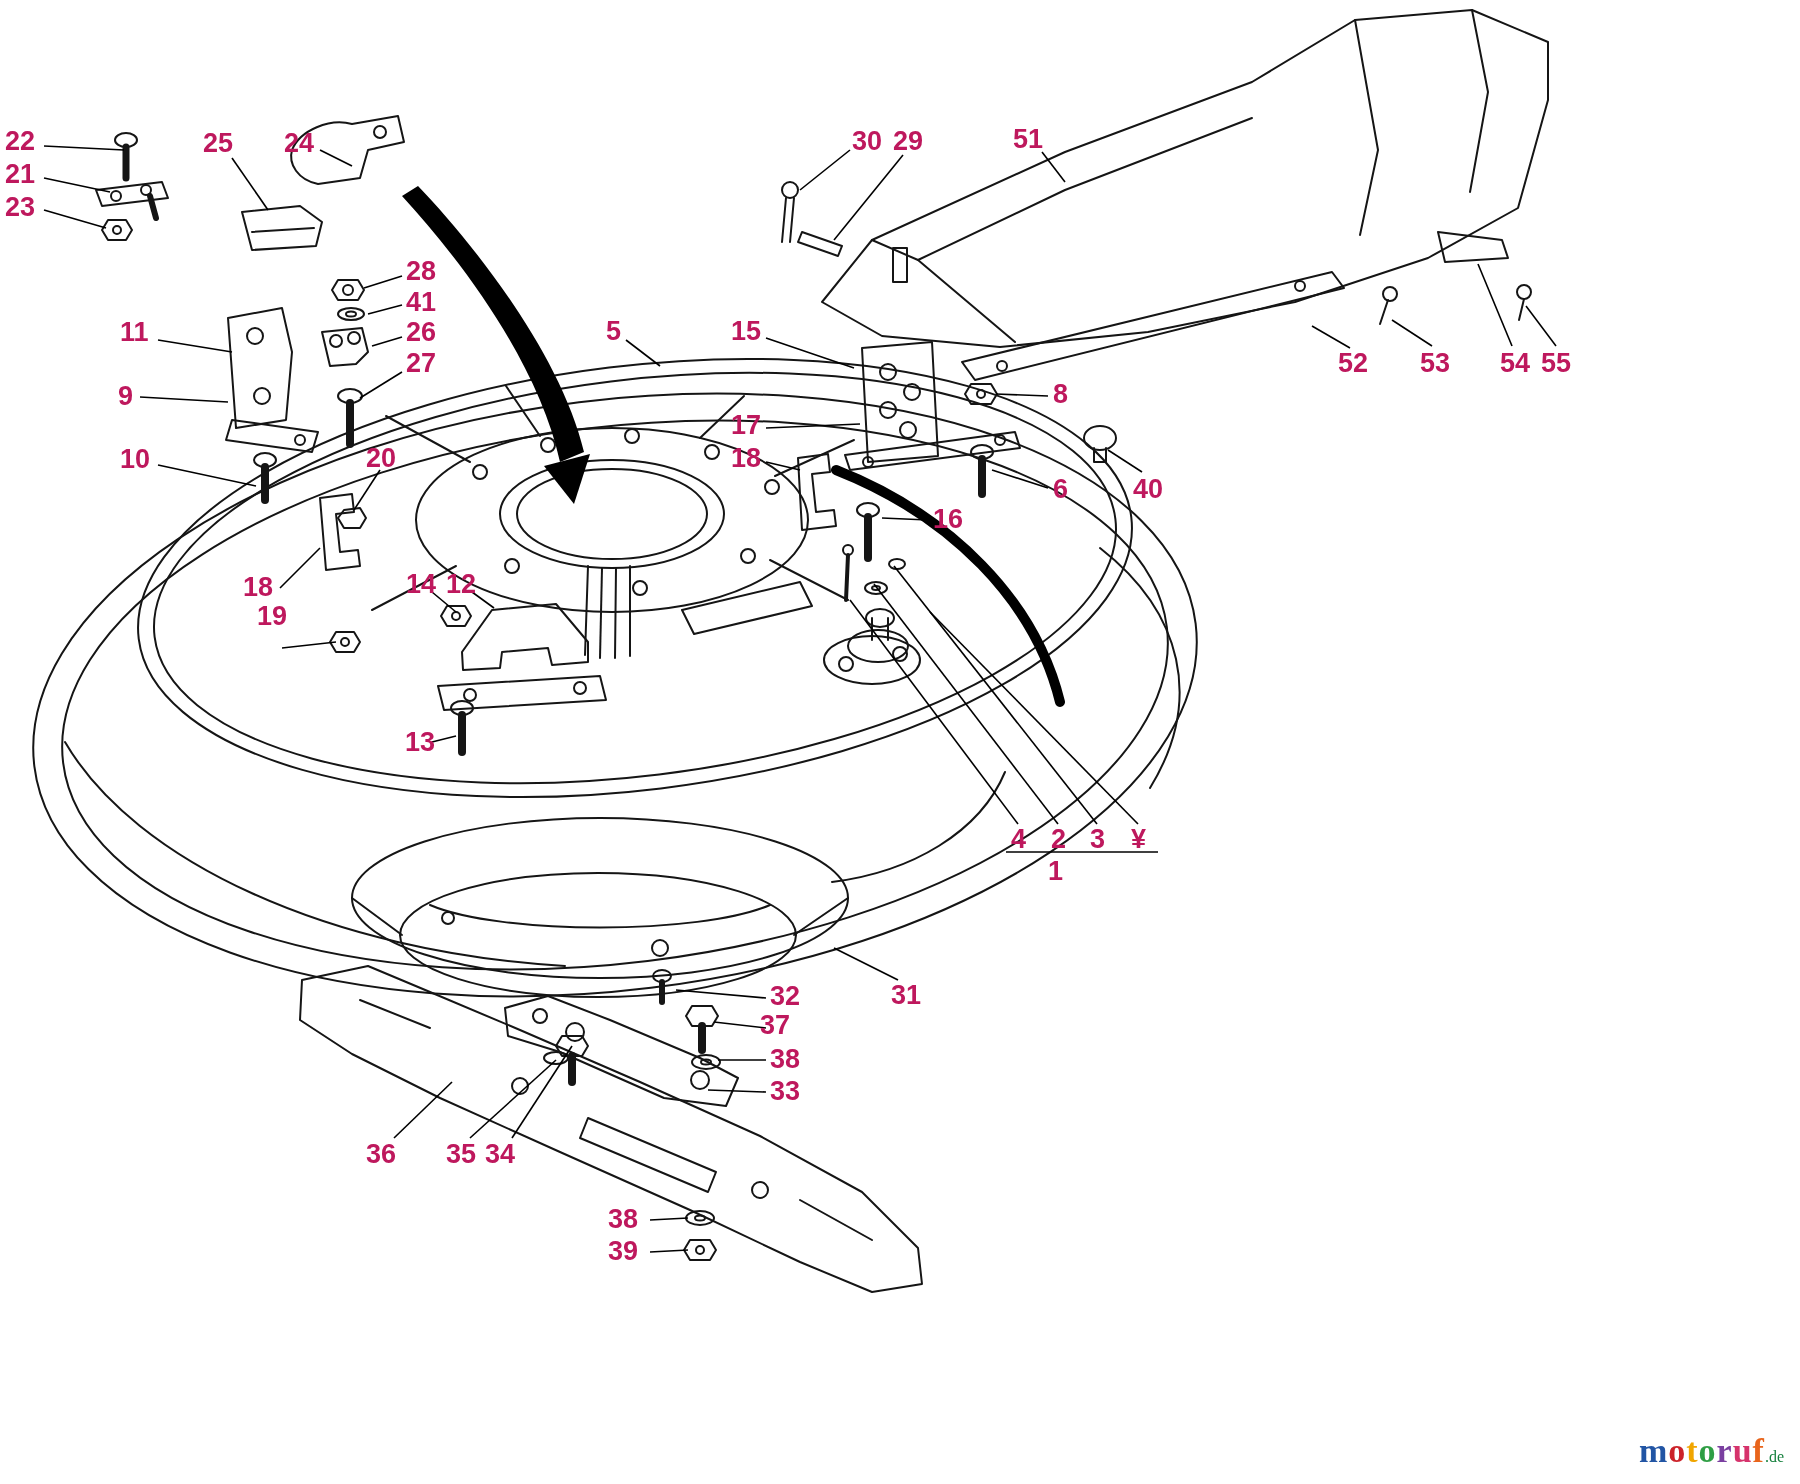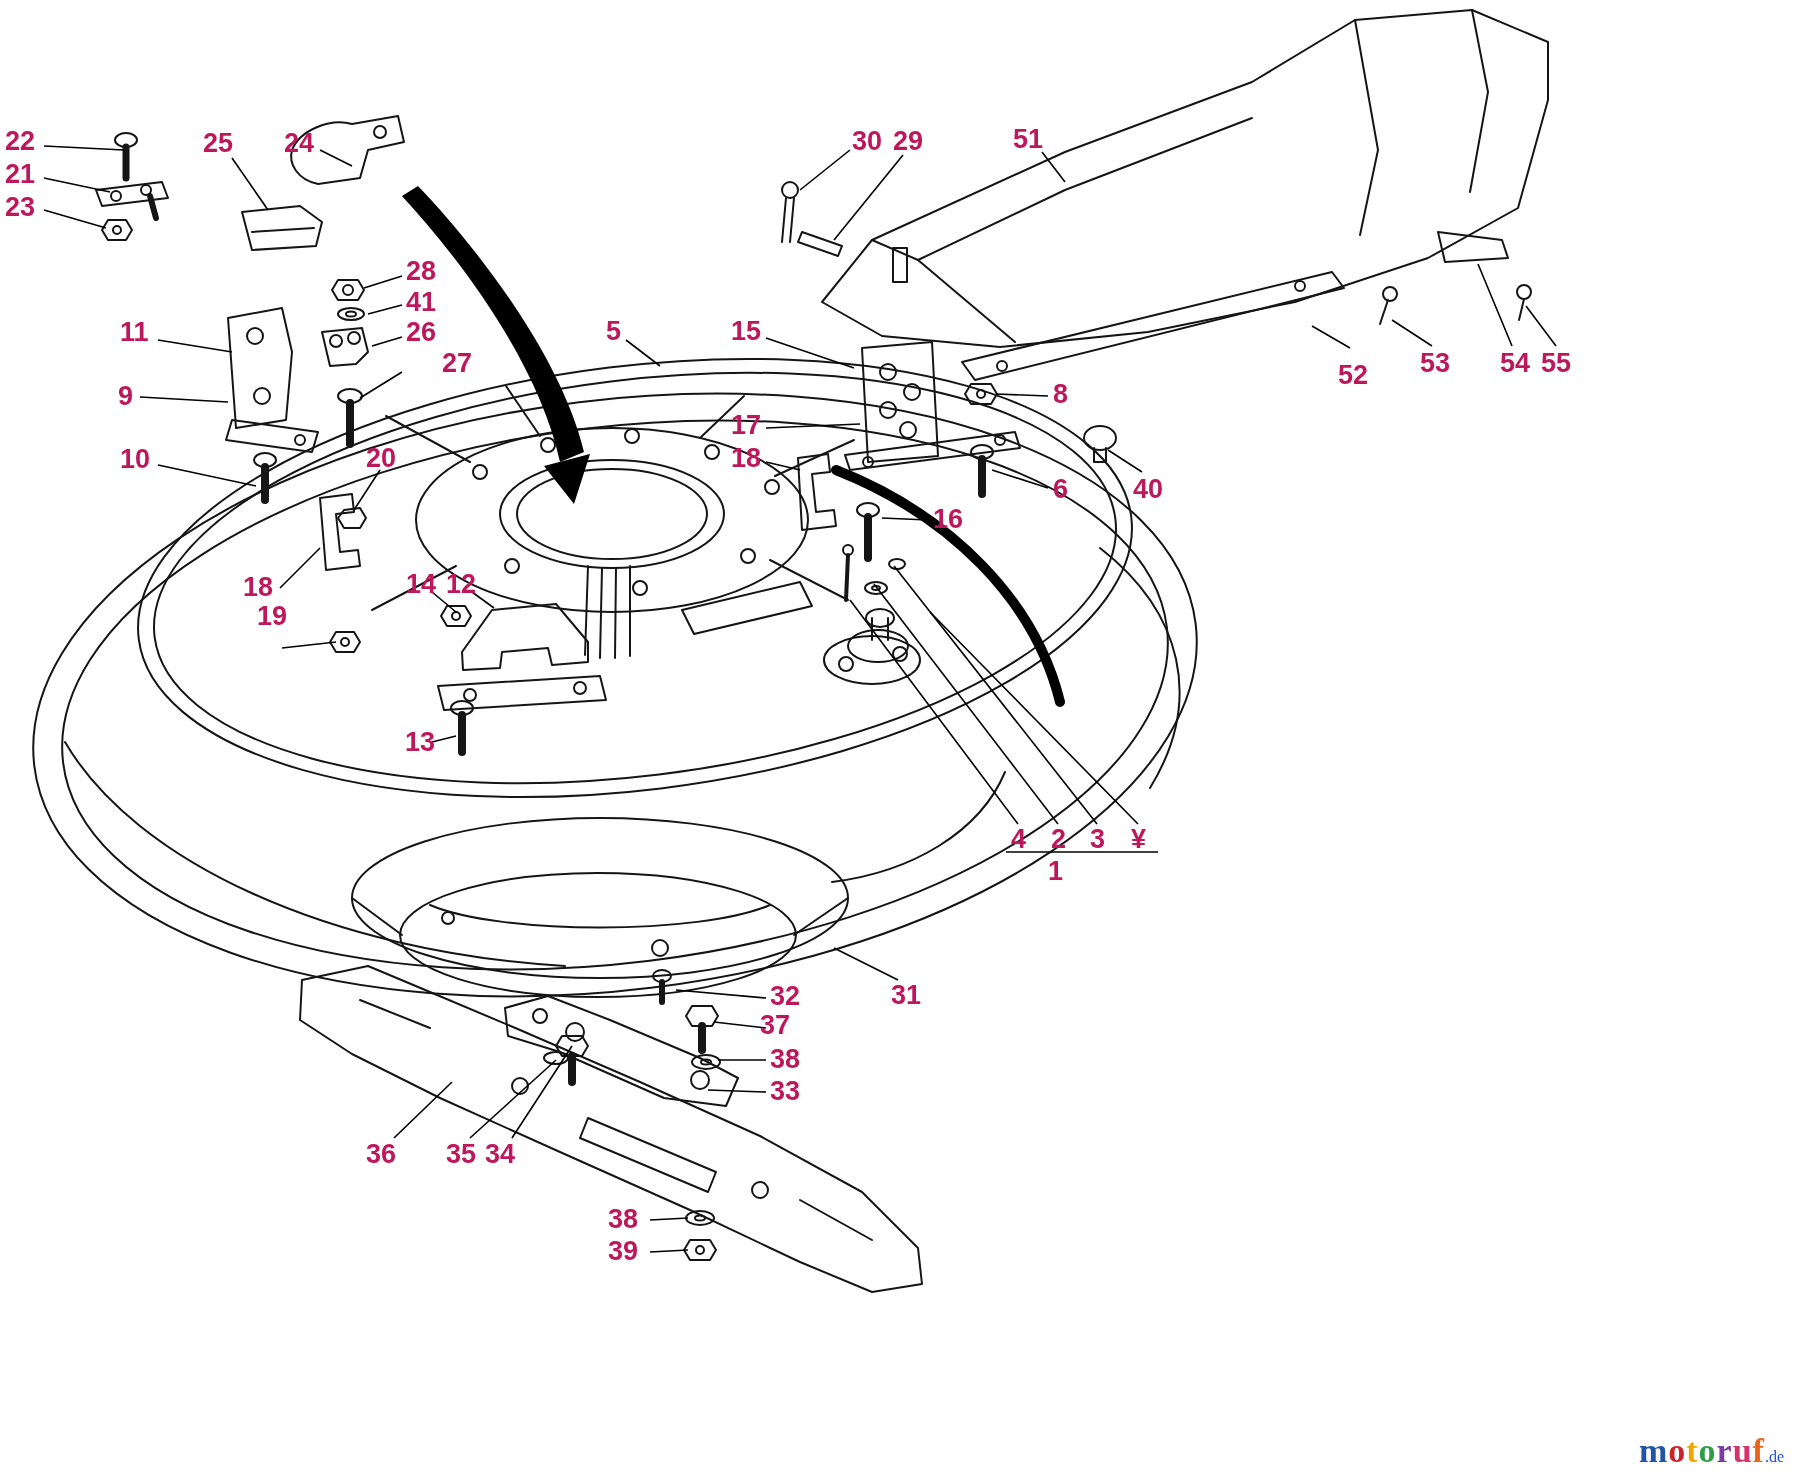--- a/index.html
+++ b/index.html
@@ -4,21 +4,21 @@
 <style>
   *{margin:0;padding:0;box-sizing:border-box}
   html,body{background:#ffffff}
   .stage{position:relative;width:1800px;height:1484px;background:#fff;overflow:hidden;
          font-family:"Liberation Sans",sans-serif}
   svg.art{position:absolute;left:0;top:0;width:1800px;height:1484px}
   .callout{position:absolute;font-weight:700;font-size:27px;line-height:1;color:#be185d;
            white-space:nowrap;user-select:none}
   #watermark{position:absolute;right:16px;bottom:16px;line-height:1;
              font-family:"Liberation Serif",serif;font-weight:700;font-size:34px;letter-spacing:1px}
-  #watermark .wm-suffix{font-size:16px;font-weight:400;color:#1d4ed8;letter-spacing:0}
+  #watermark .wm-suffix{font-size:16px;font-weight:400;color:#15803d;letter-spacing:0}
 </style>
 </head>
 <body>
 
 <div class="stage">
 
   <svg class="art" viewBox="0 0 1800 1484">
     <g stroke="#151515" fill="none" stroke-width="2" stroke-linejoin="round" stroke-linecap="round">
 
       <ellipse cx="615" cy="695" rx="585" ry="295" transform="rotate(-7 615 695)"></ellipse>
@@ -254,34 +254,34 @@
       <div class="callout" style="left: 5px; top: 161px;">21</div>
       <div class="callout" style="left: 5px; top: 194px;">23</div>
       <div class="callout" style="left: 203px; top: 130px;">25</div>
       <div class="callout" style="left: 284px; top: 130px;">24</div>
       <div class="callout" style="left: 852px; top: 128px;">30</div>
       <div class="callout" style="left: 893px; top: 128px;">29</div>
       <div class="callout" style="left: 1013px; top: 126px;">51</div>
       <div class="callout" style="left: 406px; top: 258px;">28</div>
       <div class="callout" style="left: 406px; top: 289px;">41</div>
       <div class="callout" style="left: 406px; top: 319px;">26</div>
-      <div class="callout" style="left: 406px; top: 350px; margin-left: 36px;">27</div>
+      <div class="callout" style="left: 406px; top: 350px;">27</div>
       <div class="callout" style="left: 120px; top: 319px;">11</div>
       <div class="callout" style="left: 118px; top: 383px;">9</div>
       <div class="callout" style="left: 120px; top: 446px;">10</div>
       <div class="callout" style="left: 366px; top: 445px;">20</div>
       <div class="callout" style="left: 606px; top: 318px;">5</div>
       <div class="callout" style="left: 731px; top: 318px;">15</div>
       <div class="callout" style="left: 731px; top: 412px;">17</div>
       <div class="callout" style="left: 1053px; top: 381px;">8</div>
       <div class="callout" style="left: 731px; top: 445px;">18</div>
       <div class="callout" style="left: 1053px; top: 476px;">6</div>
       <div class="callout" style="left: 1133px; top: 476px;">40</div>
       <div class="callout" style="left: 933px; top: 506px;">16</div>
-      <div class="callout" style="left: 1338px; top: 350px; margin-top: 12px;">52</div>
+      <div class="callout" style="left: 1338px; top: 350px;">52</div>
       <div class="callout" style="left: 1420px; top: 350px; text-align: center;">53</div>
       <div class="callout" style="left: 1500px; top: 350px;">54</div>
       <div class="callout" style="left: 1541px; top: 350px; text-align: center;">55</div>
       <div class="callout" style="left: 243px; top: 574px;">18</div>
       <div class="callout" style="left: 406px; top: 571px;">14</div>
       <div class="callout" style="left: 446px; top: 571px;">12</div>
       <div class="callout" style="left: 245px; top: 603px; margin-left: 12px;">19</div>
       <div class="callout" style="left: 405px; top: 729px; text-align: center;">13</div>
       <div class="callout" style="left: 1011px; top: 826px;">4</div>
       <div class="callout" style="left: 1051px; top: 826px;">2</div>

